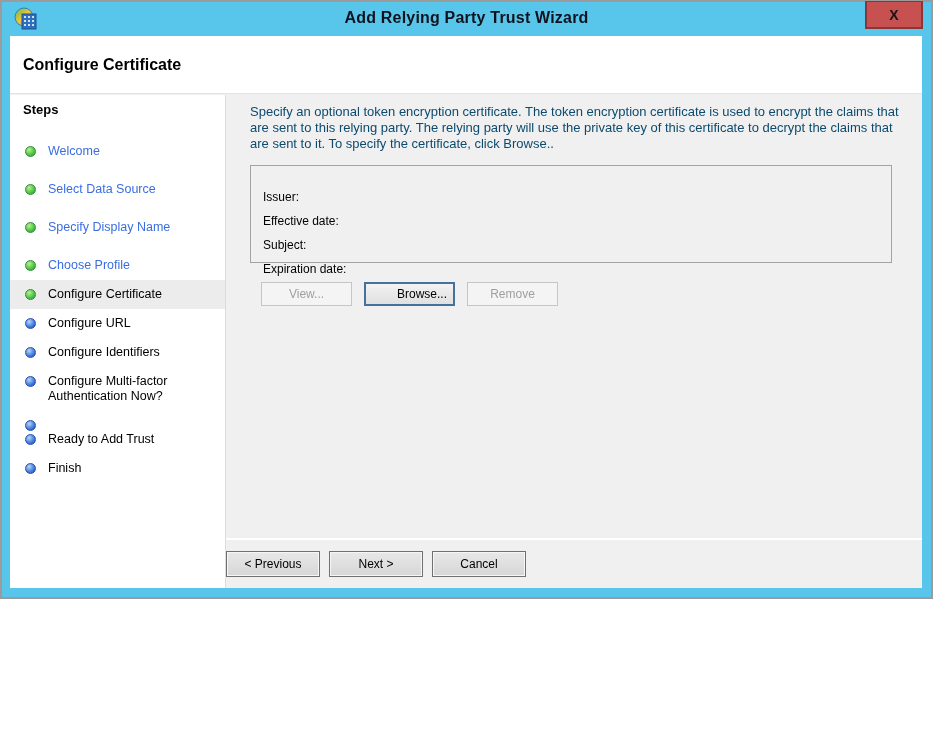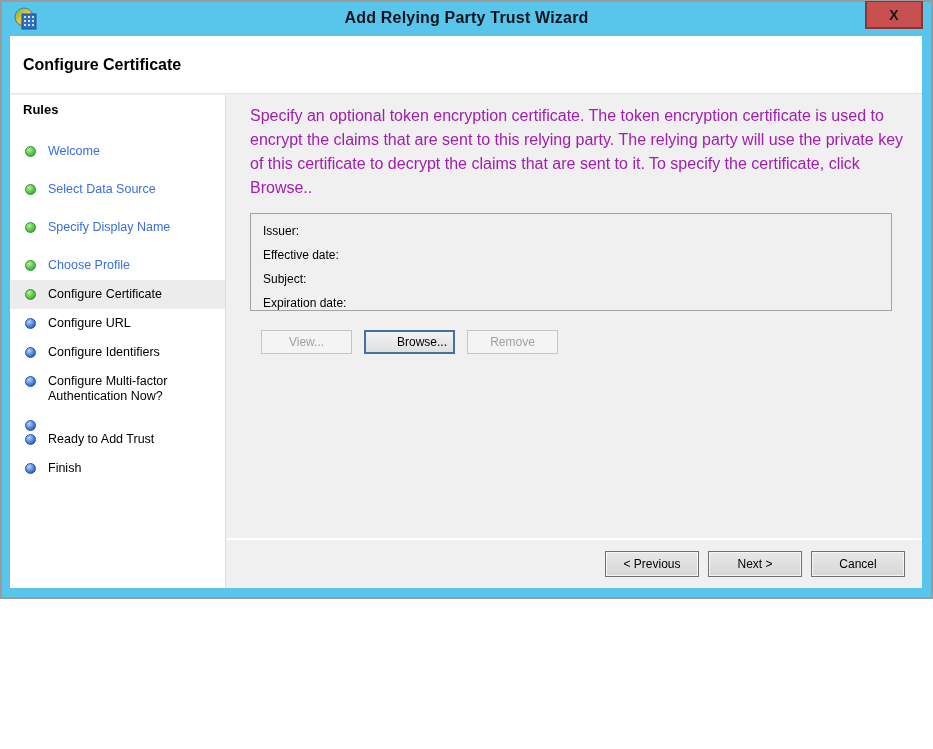--- a/index.html
+++ b/index.html
@@ -76,45 +76,45 @@
     background:radial-gradient(circle at 35% 30%,#b8f09a 0%,#66cf4f 45%,var(--step-green) 75%,#2a8833 100%);
     border:1px solid #2f8f35;
   }
   ul.steps li.completed{color:var(--link-blue);cursor:pointer;margin-top:9px;}
   ul.steps li.current{background:#ececec;color:#000;}
   ul.steps li.pending{color:#000;}
   
   .main{flex:1;position:relative;background:#f0f0f0;}
   .instructions{
     margin:9px 18px 0 24px;width:662px;
-    font-size:16px;line-height:24px;color:#a21caf;
+    font-size:13px;line-height:16px;color:#0c4a6e;
   }
   .cert-box{
     margin:13px 0 0 24px;width:642px;height:98px;
-    border:1px solid #a3a3a3;padding:5px 12px;
+    border:1px solid #a3a3a3;padding:19px 12px;
   }
   .cert-row{line-height:24px;font-size:12px;}
   .action-buttons{margin:19px 13px 0 35px;display:flex;gap:12px;}
   .btn{
     font-family:"Liberation Sans","DejaVu Sans",sans-serif;
     font-size:12px;text-align:center;cursor:pointer;
   }
   .action-buttons .btn{width:91px;height:24px;}
   .btn.disabled{
     background:#f4f4f4;border:1px solid #c5c5c5;color:#9f9f9f;cursor:default;
   }
   .btn.focus-default{
     background:linear-gradient(#f2f2f2,#e0e0e0);
     border:2px solid var(--focus-border);color:#000;text-align:right;
   }
   
   .footer{
     position:absolute;left:0;right:0;bottom:0;height:50px;
     border-top:2px solid #ffffff;
-    display:flex;justify-content:flex-end;align-items:center;
+    display:flex;justify-content:flex-start;align-items:center;
     gap:9px;padding-right:25px;background:#f0f0f0;
   }
   .btn.nav{
     width:94px;height:26px;background:linear-gradient(#e8e8e8,#d6d6d6);
     border:1px solid #707070;box-shadow:0 0 0 1px #f6f6f6 inset;color:#000;
   }
 </style>
 </head>
 <body>
 
@@ -153,21 +153,21 @@
 
   <div class="body-area">
 
     <div class="page-header">
       <h1>Configure Certificate</h1>
     </div>
 
     <div class="content-row">
 
       <div class="sidebar">
-        <div class="steps-heading">Rules</div>
+        <div class="steps-heading">Steps</div>
         <ul class="steps">
           <li class="completed">
             <span class="bullet"></span>
             <span>Welcome</span>
           </li>
           <li class="completed">
             <span class="bullet"></span>
             <span>Select Data Source</span>
           </li>
           <li class="completed">

